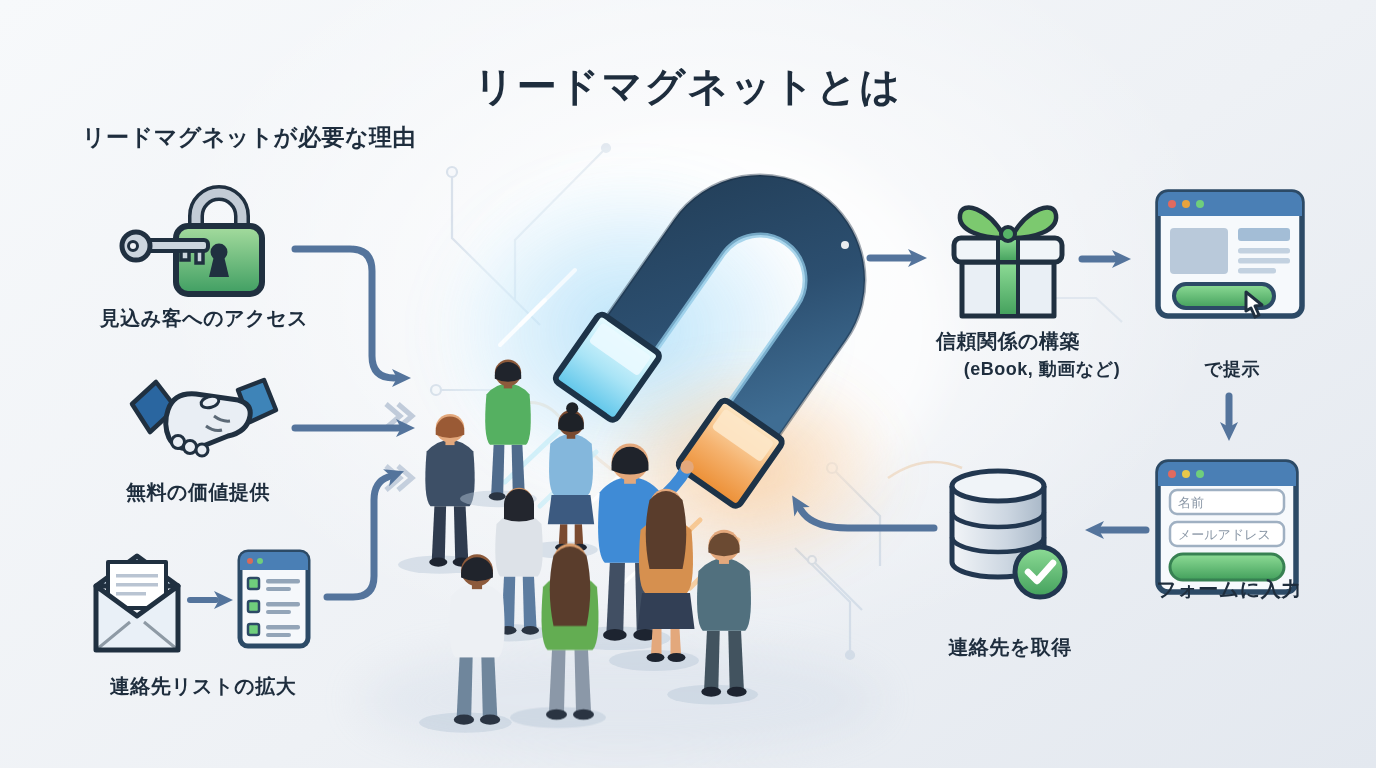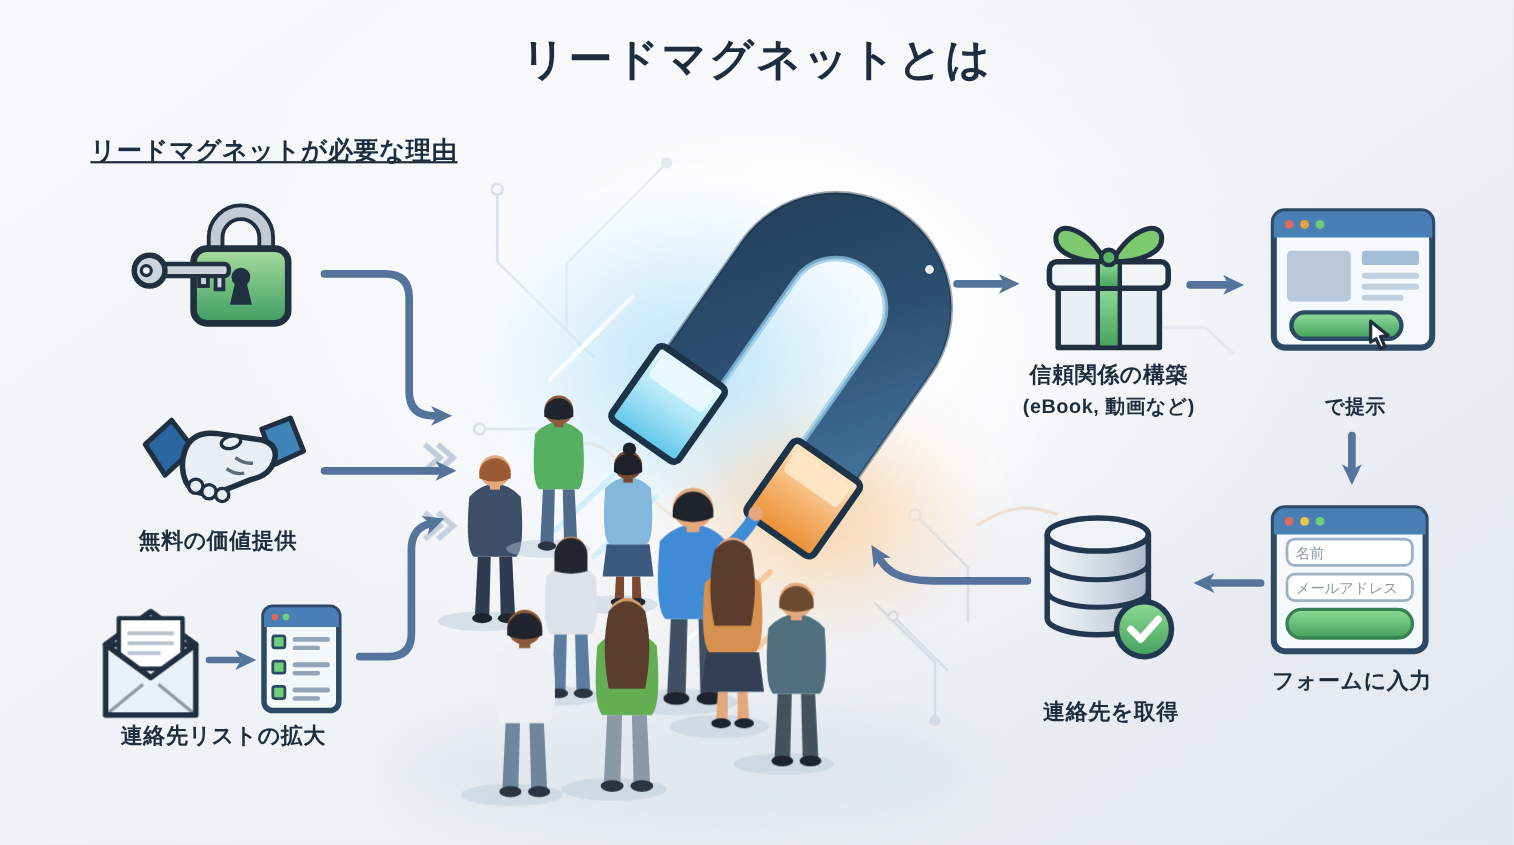--- a/index.html
+++ b/index.html
@@ -4,22 +4,22 @@
 <style>
   html,body{margin:0;padding:0;background:#e6eaf0;}
   .frame{position:relative;width:1376px;height:768px;overflow:hidden;
     font-family:"Liberation Sans",sans-serif;
     background:
       radial-gradient(ellipse at 50% 36%, #ffffff 0%, rgba(255,255,255,0) 55%),
       linear-gradient(145deg,#f7f9fb 0%,#eef1f5 55%,#e3e8ef 100%);}
   svg.scene{position:absolute;left:0;top:0;}
   .lbl{position:absolute;transform:translate(-50%,-50%);font-weight:700;
        color:#1e2d3d;white-space:nowrap;letter-spacing:.5px;}
-  .title{font-size:40px;letter-spacing:2px;}
-  .heading{font-size:23px;text-decoration:underline;}
+  .title{font-size:40px;letter-spacing:2px;margin-top:32px;}
+  .heading{font-size:23px;}
   .item{font-size:20px;}
   .sub{font-size:18px;}
 </style>
 </head>
 <body>
 
 <div class="frame">
 
 <svg class="scene" width="1376" height="768" viewBox="0 0 1376 768">
   <defs>
@@ -348,25 +348,26 @@
       <circle cx="0" cy="-106" r="11" fill="#d79b6b"></circle>
       <path d="M-11,-109 Q-16,-87 -11,-62 L11,-62 Q16,-87 11,-109 Q0,-121 -11,-109 Z" fill="#5a3d2c"></path>
     </g>
   </g>
 </svg>
 
 <div class="lbl title" style="left:688px;top:54px">リードマグネットとは</div>
 
 <div class="lbl heading" style="left:249px;top:137px">リードマグネットが必要な理由</div>
 
+<div class="lbl item" style="left:204px;top:318px">見込み客へのアクセス</div>
 <div class="lbl item" style="left:198px;top:492px">無料の価値提供</div>
-<div class="lbl item" style="left:203px;top:669px">連絡先リストの拡大</div>
+<div class="lbl item" style="left:203px;top:686px">連絡先リストの拡大</div>
 
 <div class="lbl item" style="left:1008px;top:341px">信頼関係の構築</div>
-<div class="lbl sub" style="left:1008px;top:369px">(eBook, 動画など)</div>
+<div class="lbl sub" style="left:1042px;top:369px">(eBook, 動画など)</div>
 
 <div class="lbl sub" style="left:1232px;top:369px">で提示</div>
 
-<div class="lbl item" style="left:1229px;top:619px">フォームに入力</div>
+<div class="lbl item" style="left:1229px;top:589px">フォームに入力</div>
 
 <div class="lbl item" style="left:1010px;top:647px">連絡先を取得</div>
 
 </div>
 
 </body></html>

